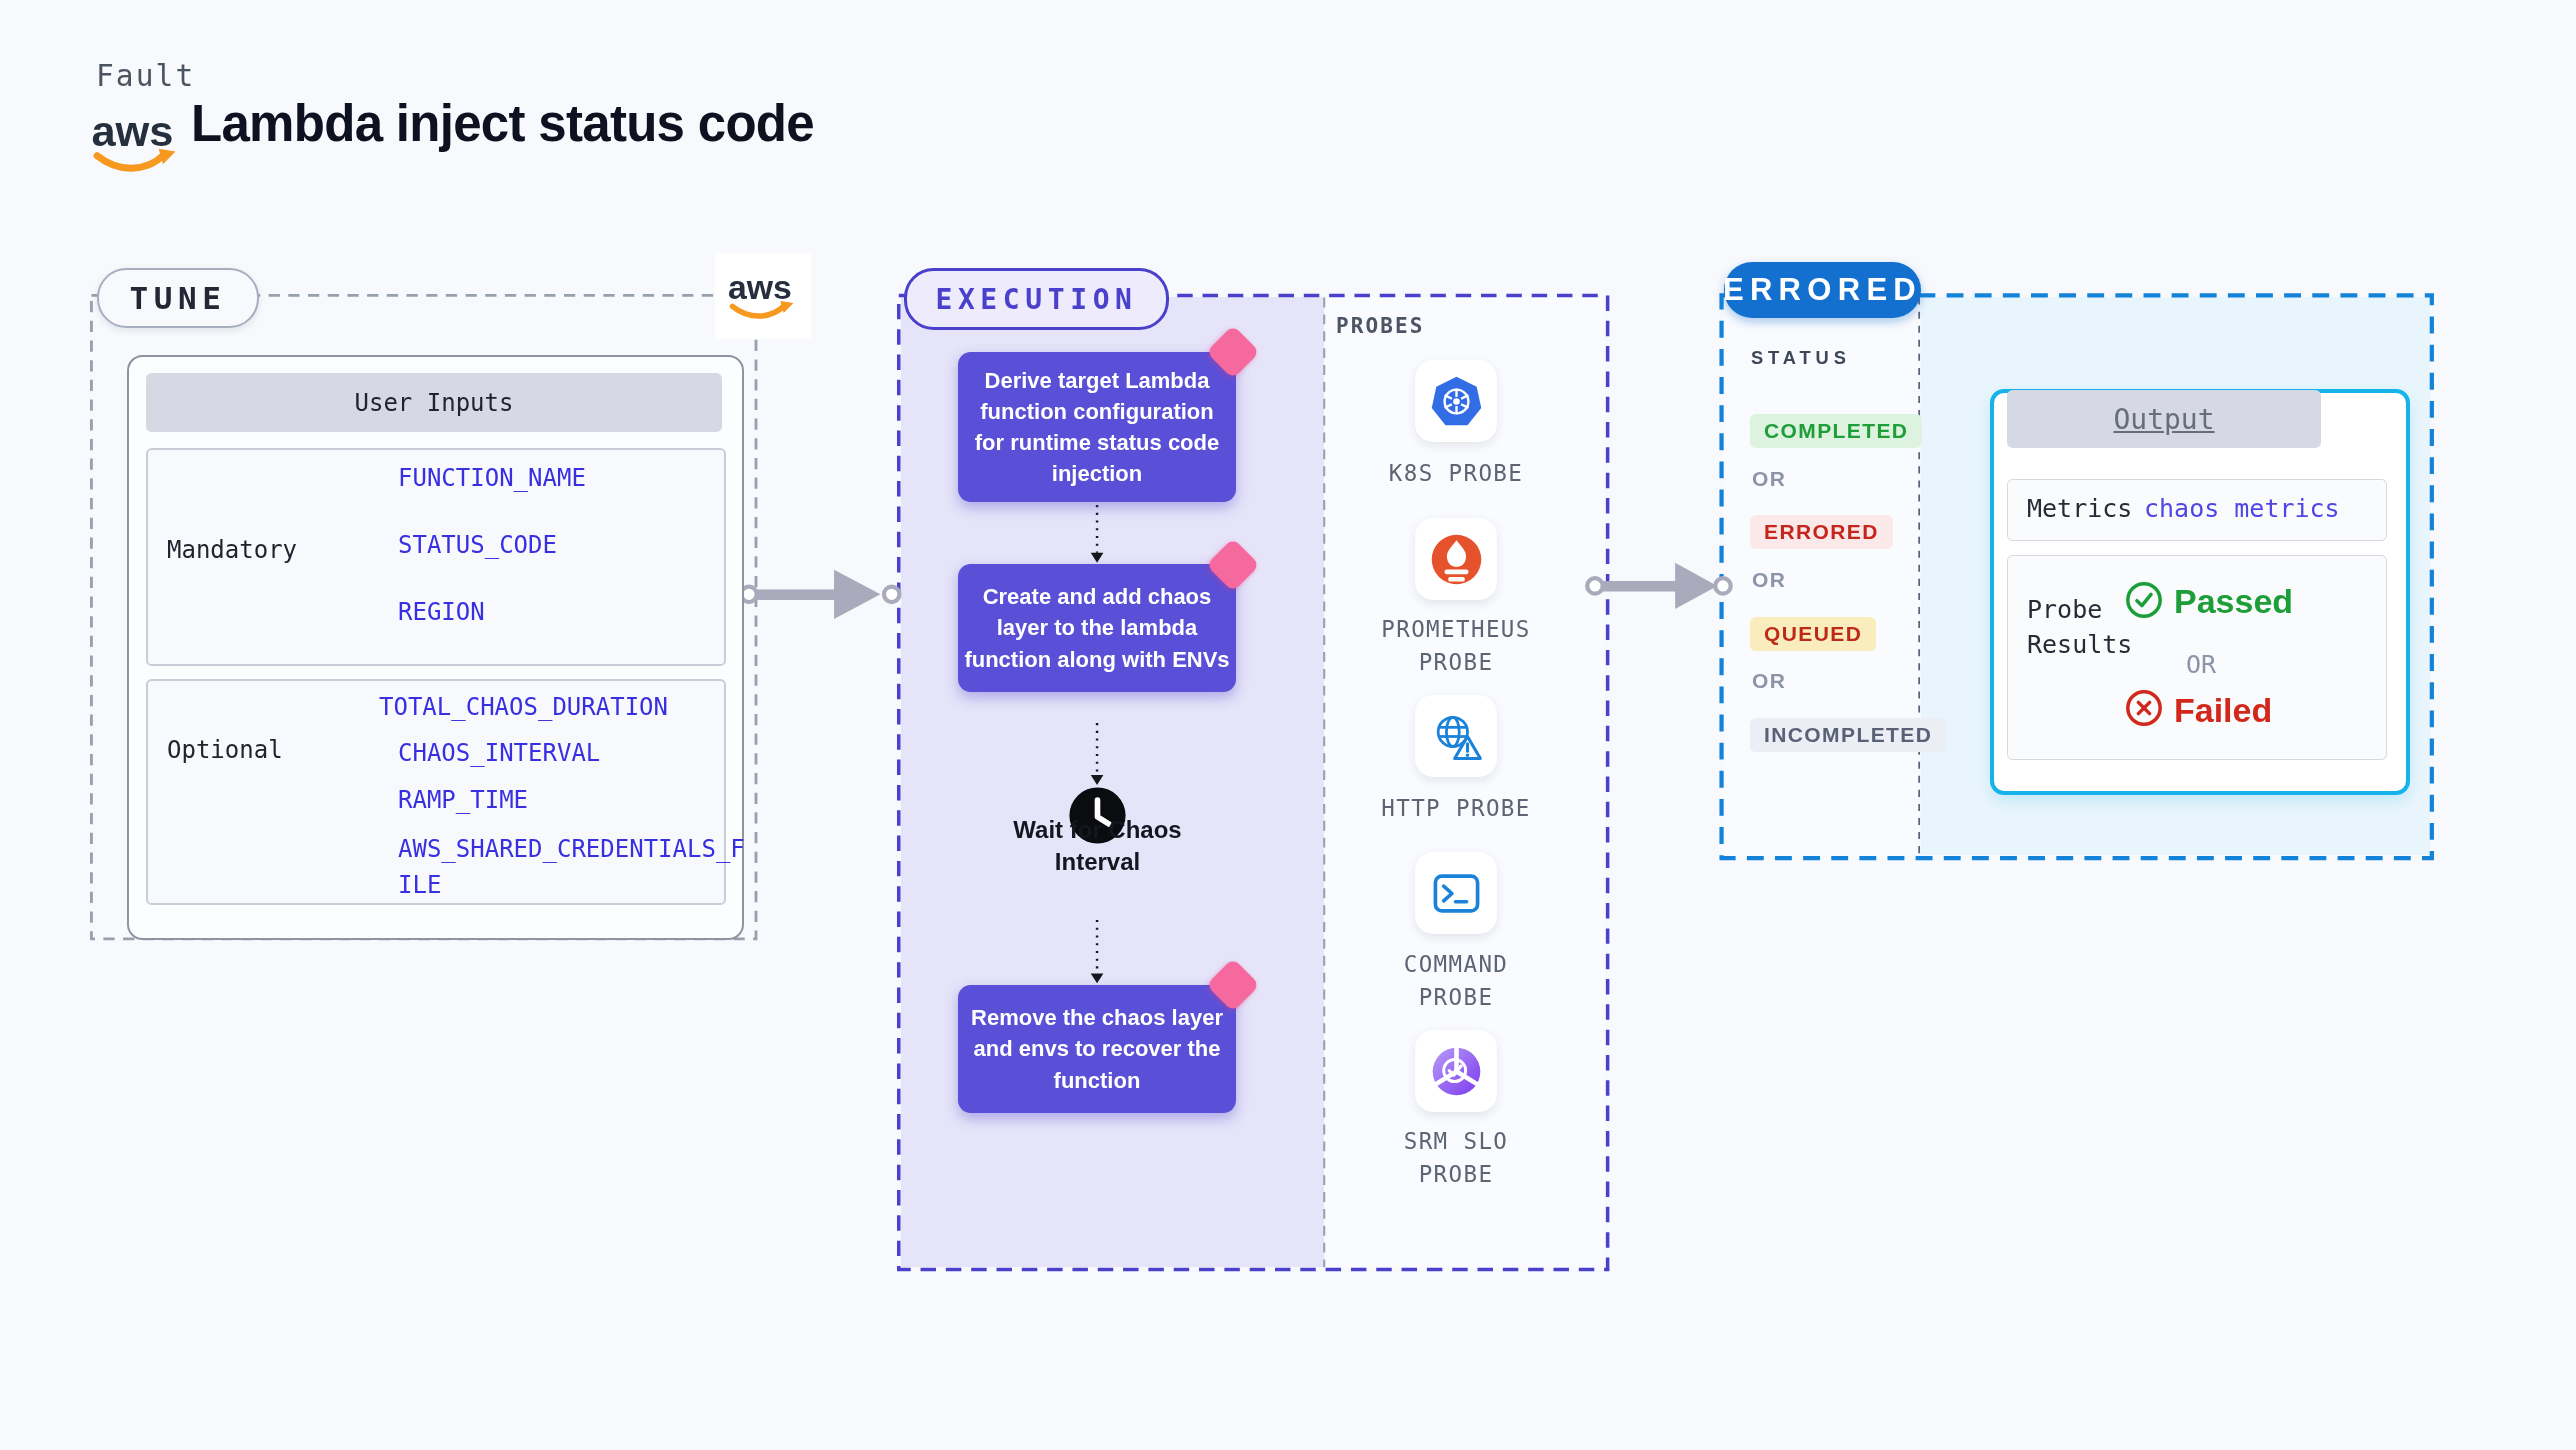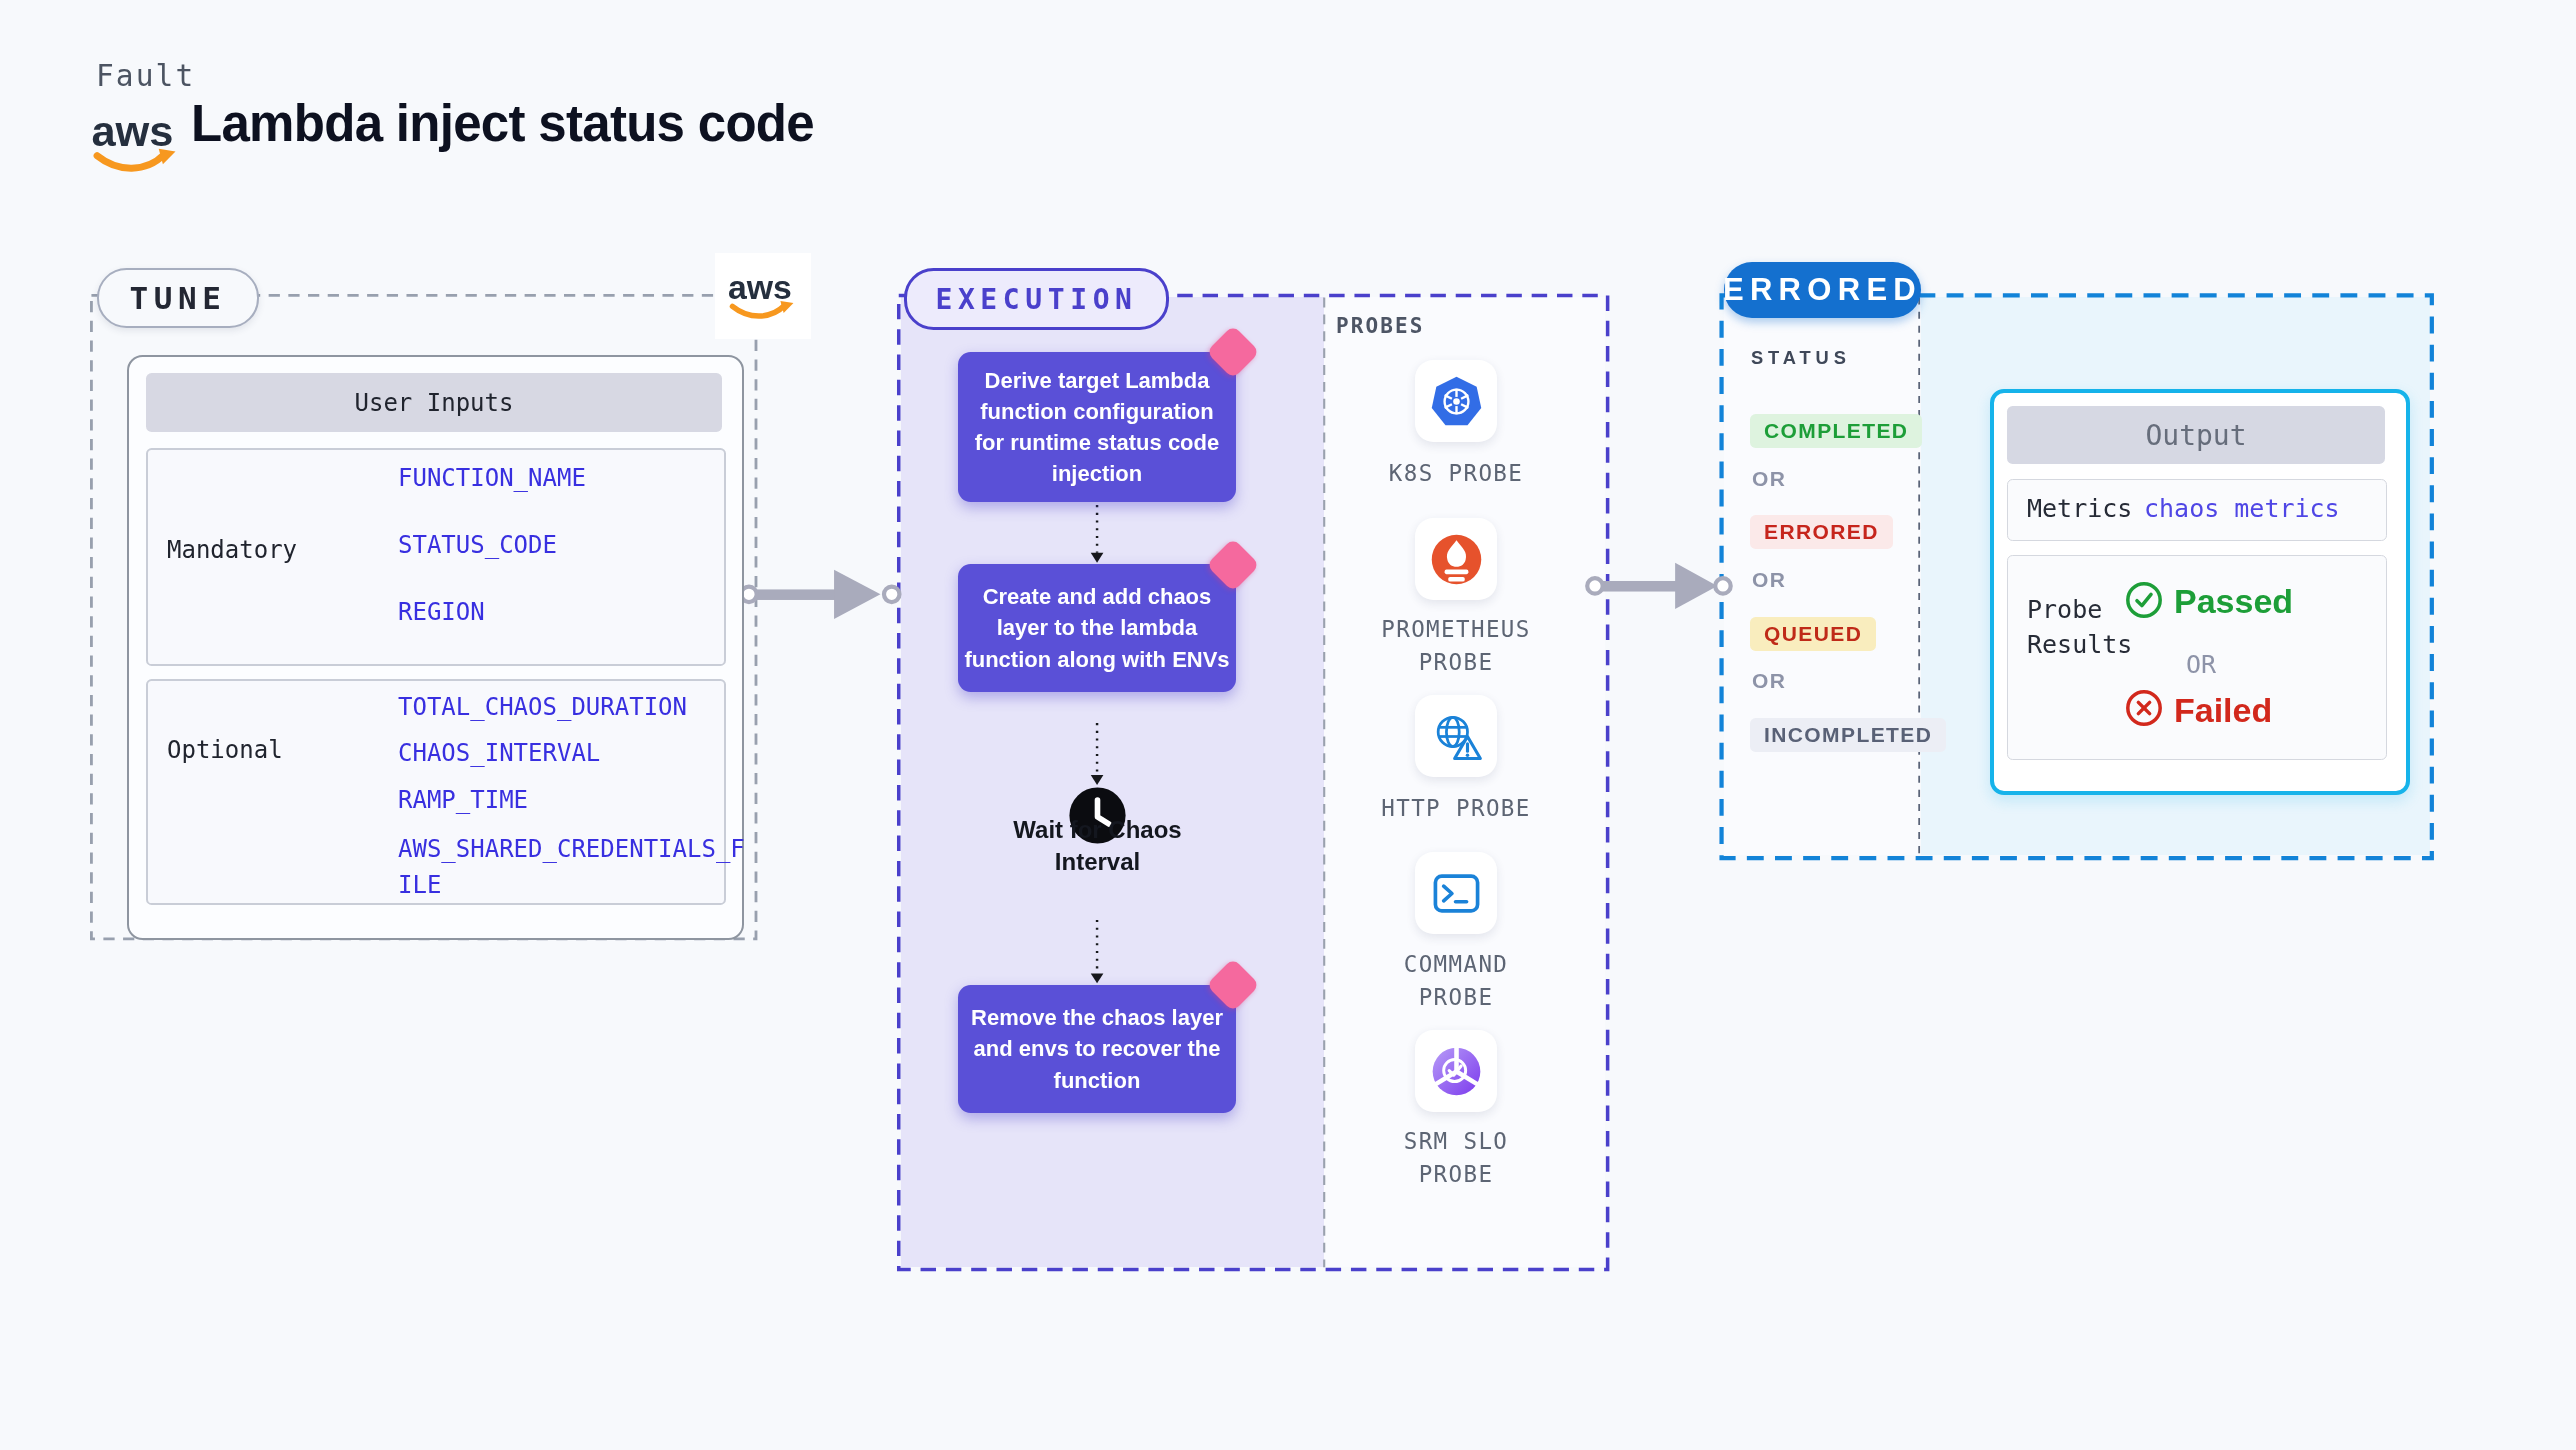--- a/index.html
+++ b/index.html
@@ -67,22 +67,22 @@
          font-weight:bold;letter-spacing:1.4px;z-index:5;display:inline-block;}
   .badge-completed{top:414px;background:#def3df;color:#1d9e38;}
   .badge-errored{top:515px;background:#fbe9e9;color:#c6251c;}
   .badge-queued{top:617px;background:#f9edbe;color:#bf2a18;}
   .badge-incompleted{top:718px;background:#eceef5;color:#596176;}
   .or-status{left:1752px;font-size:21px;font-weight:bold;color:#8d93a8;letter-spacing:1.4px;z-index:5;}
   .or-1{top:467px;}.or-2{top:568px;}.or-3{top:669px;}
 
   .output-card{left:1990px;top:389px;width:412px;height:398px;background:#ffffff;border:4.2px solid #16b3ea;
                border-radius:14px;z-index:5;box-shadow:0 5.6px 14px rgba(22,179,234,.18);}
-  .output-header{left:2007px;top:406px;width:378px;height:58px;background:#d6d8e3;border-radius:5.6px;z-index:6;
-                 display:flex;align-items:center;justify-content:center;font-size:28px;color:#666d7b;}
+  .output-header{left:2007px;top:390px;width:314px;height:58px;background:#d6d8e3;border-radius:5.6px;z-index:6;
+                 display:flex;align-items:center;justify-content:center;font-size:28px;color:#666d7b;text-decoration:underline;}
   .output-row{border:1.4px solid #d5d8df;border-radius:5.6px;background:#fafbfd;z-index:6;}
   .metrics-row{left:2007px;top:479px;width:378px;height:60px;}
   .results-row{left:2007px;top:555px;width:378px;height:203px;}
   .metrics-label{left:2027px;top:494px;font-size:25px;color:#262b36;z-index:7;}
   .metrics-value{left:2144px;top:494px;font-size:25px;color:#4f46e5;z-index:7;}
   .pr-label{left:2027px;top:592px;width:134px;font-size:25px;color:#262b36;line-height:1.4;z-index:7;}
   .passed-text{left:2174px;top:582px;font-size:34px;font-weight:bold;color:#1d9e38;z-index:7;}
   .failed-text{left:2174px;top:691px;font-size:34px;font-weight:bold;color:#d2281c;z-index:7;}
   .or-output{left:2186px;top:650px;font-size:25px;color:#8d93a8;z-index:7;}
   .pf-icon{z-index:7;}
@@ -163,21 +163,21 @@
   <div class="abs ui-header mono">User Inputs</div>
 
   <div class="abs param-box mandatory-box"></div>
   <div class="abs group-label mono" style="left:167px;top:536px;">Mandatory</div>
   <div class="abs param mono" style="left:398px;top:464px;">FUNCTION_NAME</div>
   <div class="abs param mono" style="left:398px;top:531px;">STATUS_CODE</div>
   <div class="abs param mono" style="left:398px;top:598px;">REGION</div>
 
   <div class="abs param-box optional-box"></div>
   <div class="abs group-label mono" style="left:167px;top:736px;">Optional</div>
-  <div class="abs param mono" style="left:398px;top:693px;">TOTAL_CHAOS_DURATION</div>
+  <div class="abs param mono" style="left:379px;top:693px;">TOTAL_CHAOS_DURATION</div>
   <div class="abs param mono" style="left:398px;top:739px;">CHAOS_INTERVAL</div>
   <div class="abs param mono" style="left:398px;top:786px;">RAMP_TIME</div>
   <div class="abs param mono param-wrap" style="left:398px;top:831px;">AWS_SHARED_CREDENTIALS_FILE</div>
 
   <div class="abs pill exec-pill">
     <span class="mono">EXECUTION</span>
   </div>
 
   <div class="abs step step1">
     <span>Derive target Lambda function configuration for runtime status code injection</span>

